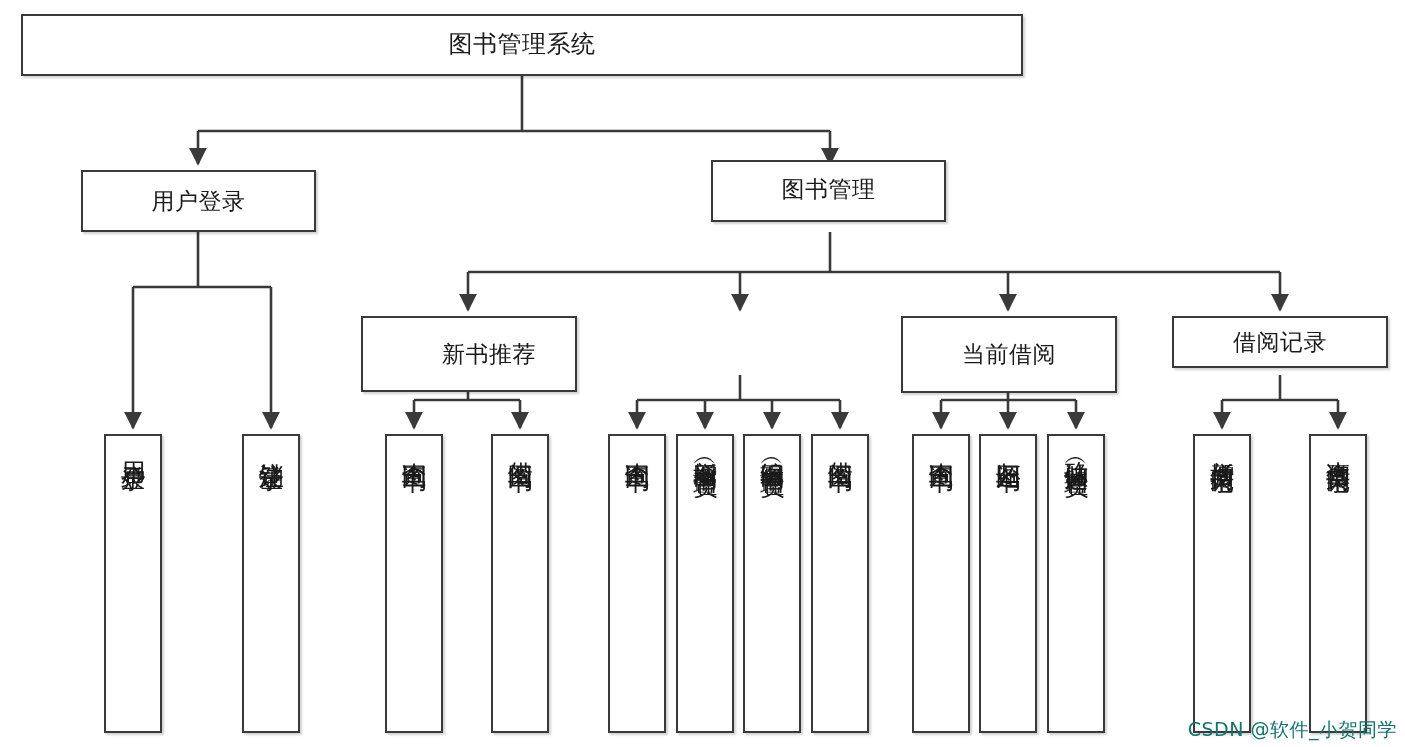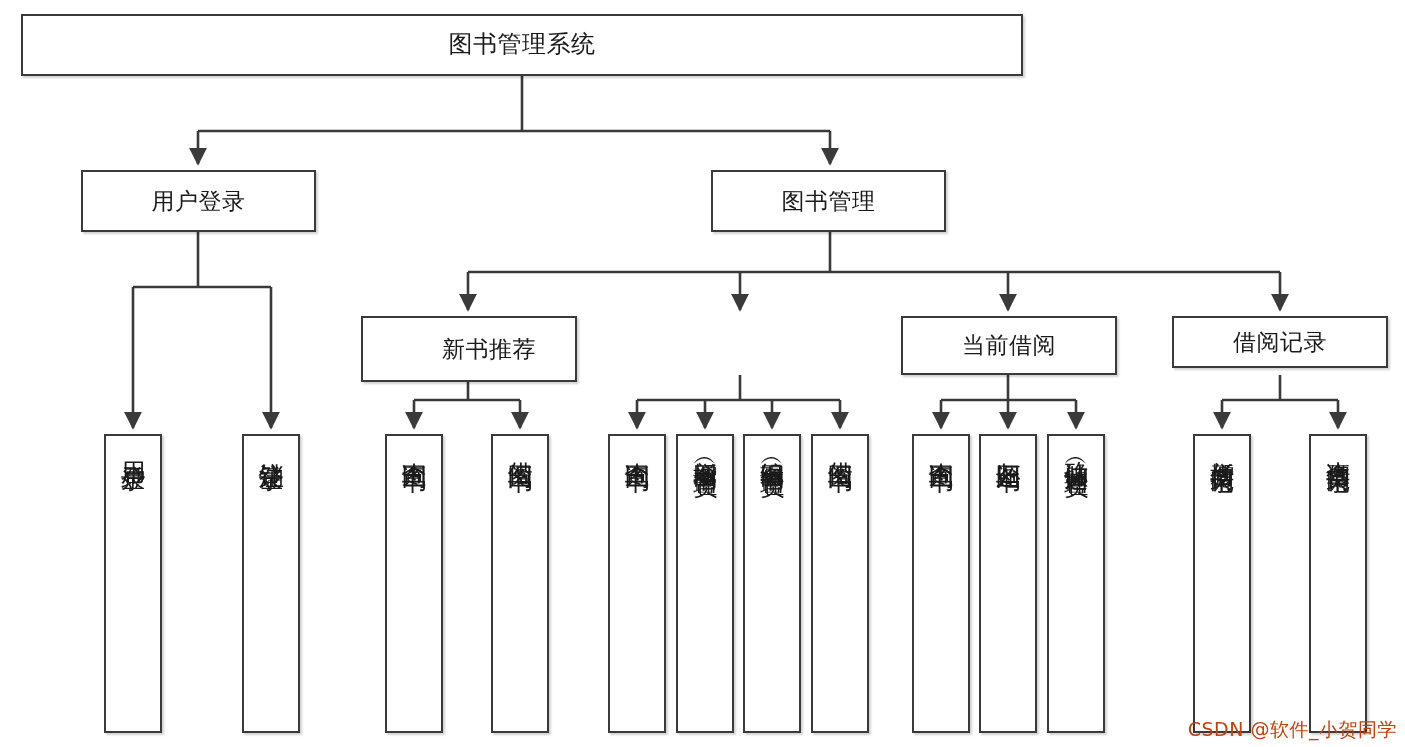--- a/index.html
+++ b/index.html
@@ -62,21 +62,21 @@
     white-space: nowrap;
   }
   .node.vertical.tall-text .label {
     font-size: 24px;
   }
   #watermark {
     position: absolute;
     right: 8px;
     bottom: 4px;
     font-size: 19px;
-    color: #c2410c;
+    color: #0f766e;
     letter-spacing: 0.5px;
     white-space: nowrap;
     pointer-events: none;
   }
 </style>
 </head>
 <body>
 
 <div id="diagram-root">
 
@@ -130,28 +130,28 @@
     </g>
   </svg>
 
   <div class="node horizontal root" style="left:21px; top:14px; width:1002px; height:62px;">
     <span class="label">图书管理系统</span>
   </div>
 
   <div class="node horizontal" style="left:81px; top:170px; width:235px; height:62px;">
     <span class="label">用户登录</span>
   </div>
-  <div class="node horizontal" style="left:711px; top:170px; width:235px; height:62px;">
+  <div class="node horizontal" style="left:711px; top:160px; width:235px; height:62px;font-family:Liberation Mono, monospace;">
     <span class="label">图书管理</span>
   </div>
 
-  <div class="node horizontal" style="left:361px; top:316px; width:216px; height:66px;padding-left:40px;">
+  <div class="node horizontal" style="left:361px; top:316px; width:216px; height:76px;padding-left:40px;">
     <span class="label">新书推荐</span>
   </div>
-  <div class="node horizontal" style="left:901px; top:316px; width:216px; height:59px;">
+  <div class="node horizontal" style="left:901px; top:316px; width:216px; height:77px;">
     <span class="label">当前借阅</span>
   </div>
   <div class="node horizontal" style="left:1172px; top:316px; width:216px; height:52px;">
     <span class="label">借阅记录</span>
   </div>
 
   <div class="node vertical" style="left:104px; top:434px; width:58px; height:299px;">
     <span class="label">用户登录</span>
   </div>
   <div class="node vertical" style="left:242px; top:434px; width:58px; height:299px;">

